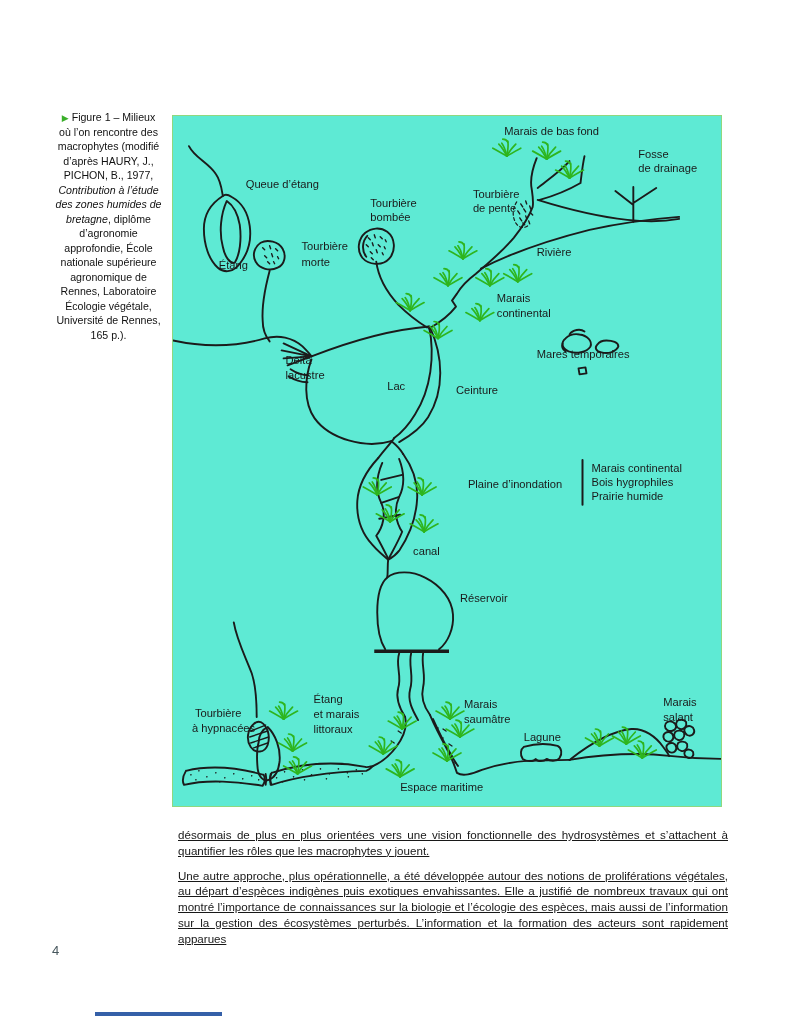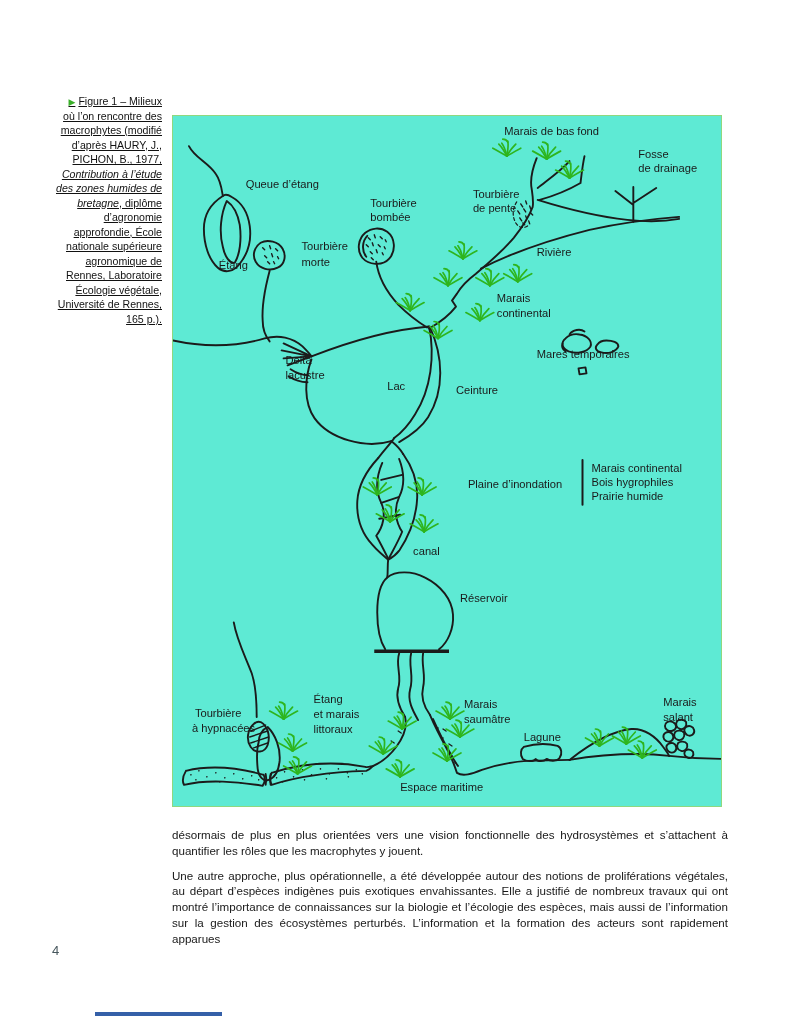--- a/index.html
+++ b/index.html
@@ -1,37 +1,36 @@
 <!DOCTYPE html>
 <html><head>
 <meta charset="utf-8">
 <style>
   html,body{margin:0;padding:0;background:#ffffff;}
   body{width:800px;height:1018px;position:relative;font-family:"Liberation Sans",sans-serif;color:#1a1a1a;overflow:hidden;}
 
   .caption{
-    position:absolute;left:55px;top:94px;width:107px;
+    position:absolute;left:55px;top:110px;width:107px;
     font-size:10.6px;line-height:1.37;color:#111;
-    text-align:right;
-    text-decoration:underline;
+    text-align:center;
   }
   .caption .marker{color:#3aaf2a;font-size:9px;margin-right:3px;}
   .caption .cap-italic{font-style:italic;}
 
   .figure-panel{
     position:absolute;left:172px;top:115px;width:550px;height:692px;
     border:1.6px solid #8fd87f;background:#5eead4;box-sizing:border-box;
   }
   .figure-panel svg{display:block;width:100%;height:100%;}
 
   .bodytext{
     position:absolute;left:172px;top:827px;width:556px;
     font-size:11.6px;line-height:1.36;color:#181818;text-align:justify;
   }
-  .bodytext p{margin:0 0 9px 0;}
+  .bodytext p{margin:0 0 9px 6px;text-decoration:underline;}
 
   .page-number{
     position:absolute;left:52px;top:943px;
     font-size:13px;color:#46565c;
   }
   .bottom-line{
     position:absolute;left:95px;top:1012px;width:127px;height:4px;
     background:#3560a8;
   }
 

